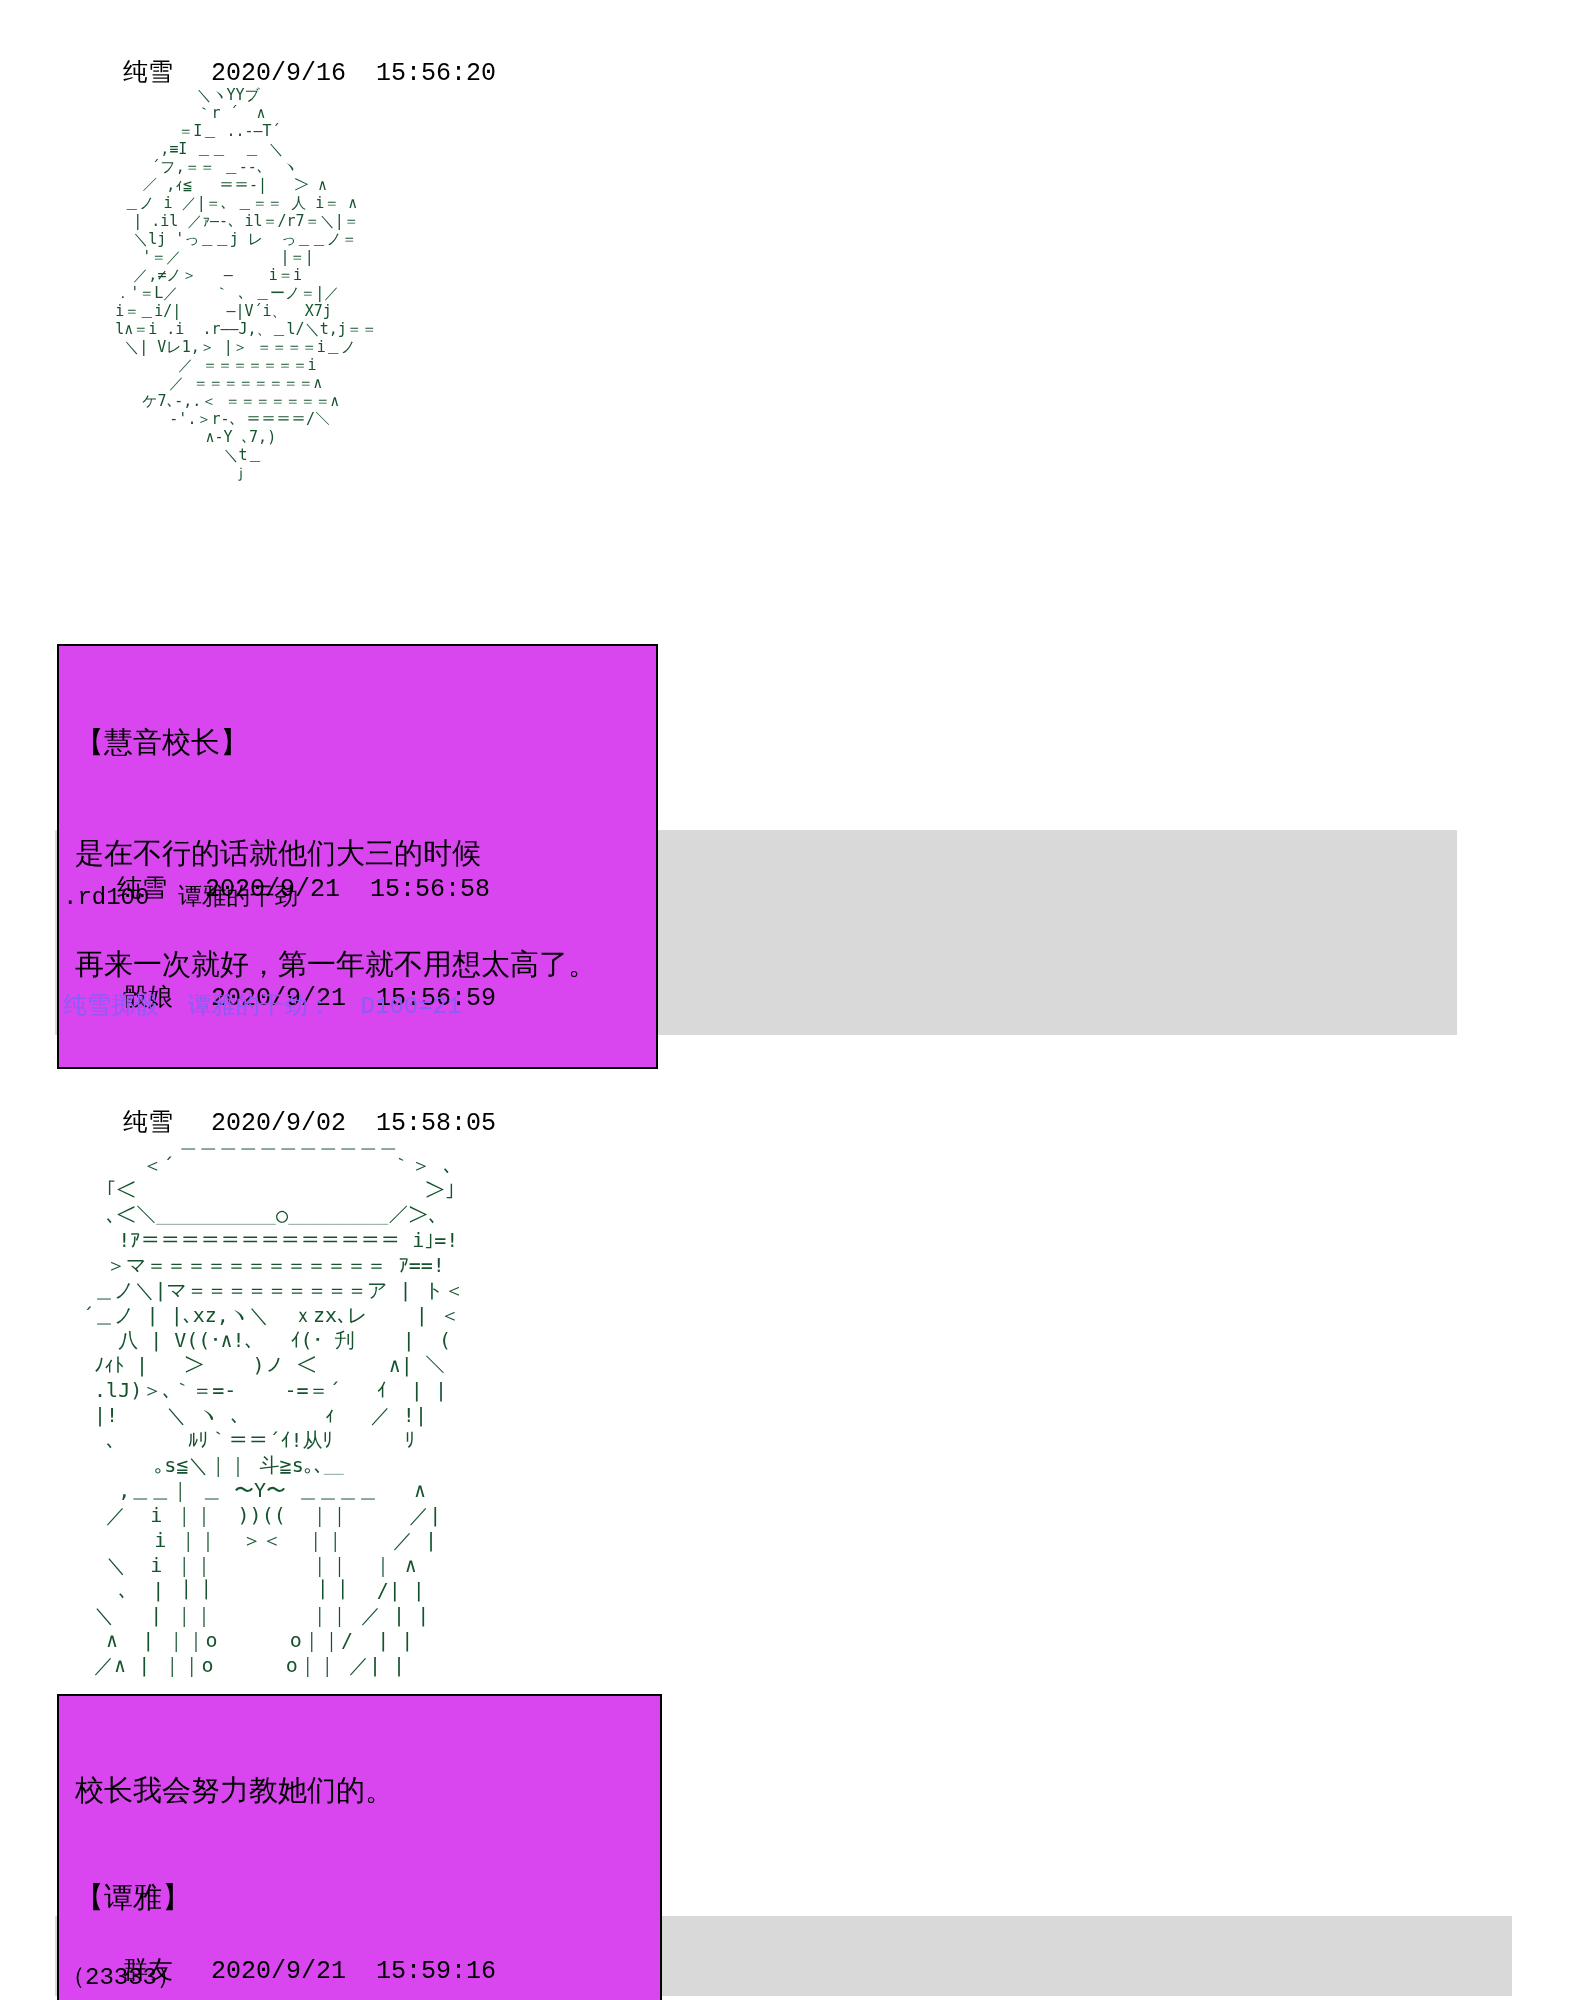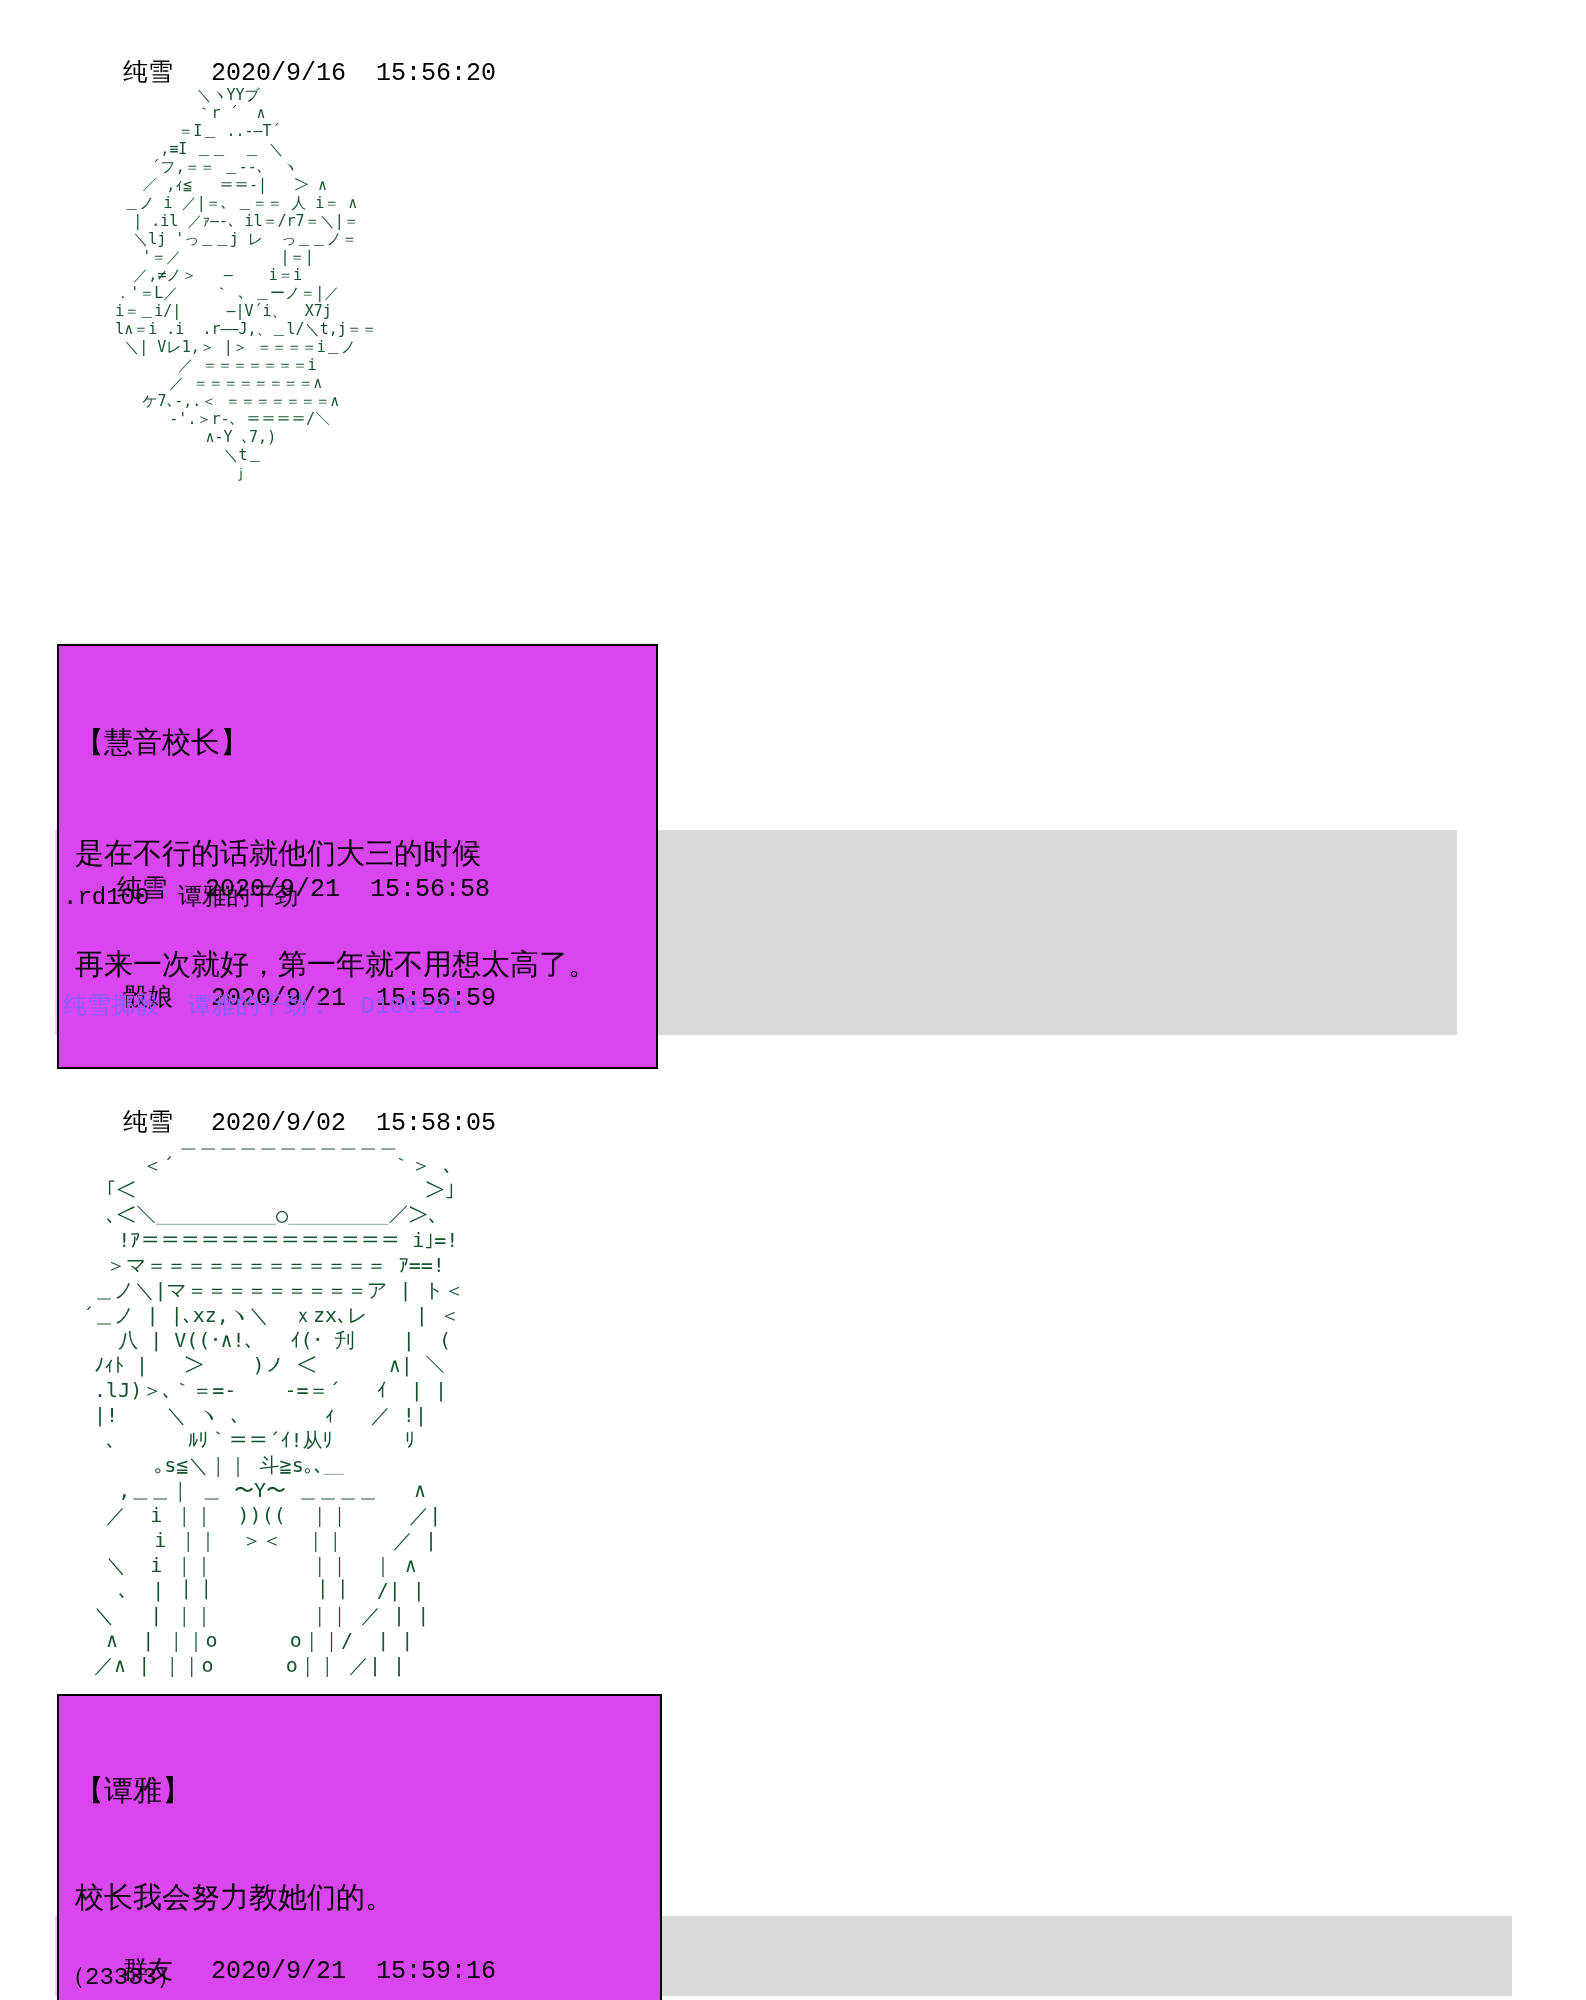--- a/index.html
+++ b/index.html
@@ -126,22 +126,22 @@
     ,＿＿｜ ＿ 〜Y〜 ＿＿＿＿   ∧
    ／  i ｜｜  ))((  ｜｜     ／|
        i ｜｜  ＞＜  ｜｜    ／ |
    ＼  i ｜｜        ｜｜  ｜ ∧
     ､  | ｜｜        ｜｜  /| |
   ＼   | ｜｜        ｜｜ ／ | |
    ∧  | ｜｜o      o｜｜/  | |
   ／∧ | ｜｜o      o｜｜ ／| |</pre>
 
   <div class="dialog dialog2" style="left:57px; top:1694px; width:605px;">
+    <div class="dline">校长我会努力教她们的。</div>
     <div class="dline">【谭雅】</div>
-    <div class="dline">校长我会努力教她们的。</div>
     <div class="dline">――――――――――</div>
     
   </div>
 
   <div class="hdr" style="left:63px; top:1924px;">
     <span class="sender">群友</span><span class="ts">2020/9/21  15:59:16</span>
   </div>
   <div class="bodyline" style="left:61px; top:1962px;">（23333）</div>
 
 </div>

